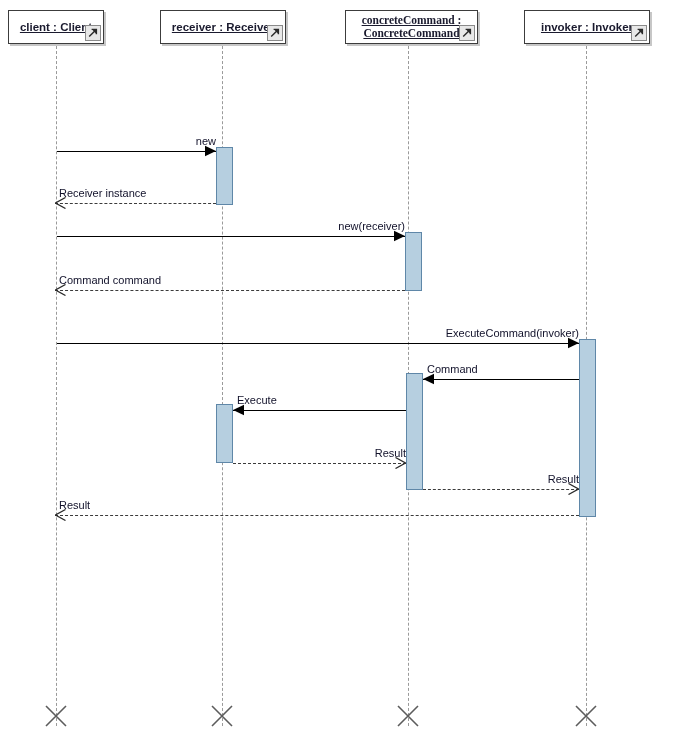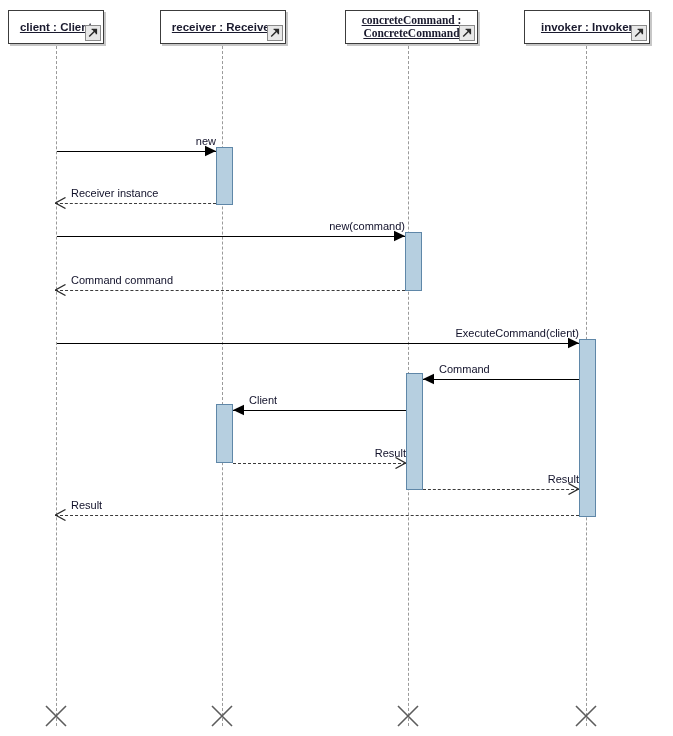--- a/index.html
+++ b/index.html
@@ -75,21 +75,21 @@
   .arrow svg{display:block;}
   .msg .label{
     position:absolute;
     bottom:4px;
     font-size:11px;
     color:#11112a;
     white-space:nowrap;
     line-height:12px;
   }
   .label.lab-right{right:0;}
-  .label.lab-left{left:16px;}
+  .label.lab-left{left:4px;}
   
   .destroy{position:absolute;}
   .destroy svg{display:block;}
 </style>
 </head>
 <body>
 
 <div id="canvas">
   <div id="lifelines-layer">
       <div class="lifeline" style="left: 56px; top: 46px; height: 680px;"></div>
@@ -123,57 +123,57 @@
         </span>
         <span class="label lab-left">Receiver instance</span>
       </div>
       <div class="msg sync" style="left: 57px; top: 236px; width: 348px;">
         <div class="line"></div>
         <span class="arrow" style="width: 11px; height: 12px; top: -6px; left: 337px;">
           <svg width="11" height="12" viewBox="0 0 11 12">
             <path d="M0 0.7 L11 6 L0 11.3 Z" fill="#000000"></path>
           </svg>
         </span>
-        <span class="label lab-right">new(command)</span>
+        <span class="label lab-right">new(receiver)</span>
       </div>
       <div class="msg ret" style="left: 55px; top: 290px; width: 350px;">
         <div class="line"></div>
         <span class="arrow" style="width: 11px; height: 12px; top: -6px; left: 0px;">
           <svg width="11" height="12" viewBox="0 0 11 12">
             <path d="M10.5 0.5 L0.5 6 L10.5 11.5" fill="none" stroke="#2b2b2b" stroke-width="1.3"></path>
           </svg>
         </span>
         <span class="label lab-left">Command command</span>
       </div>
       <div class="msg sync" style="left: 57px; top: 343px; width: 522px;">
         <div class="line"></div>
         <span class="arrow" style="width: 11px; height: 12px; top: -6px; left: 511px;">
           <svg width="11" height="12" viewBox="0 0 11 12">
             <path d="M0 0.7 L11 6 L0 11.3 Z" fill="#000000"></path>
           </svg>
         </span>
-        <span class="label lab-right">ExecuteCommand(client)</span>
+        <span class="label lab-right">ExecuteCommand(invoker)</span>
       </div>
       <div class="msg sync" style="left: 423px; top: 379px; width: 156px;">
         <div class="line"></div>
         <span class="arrow" style="width: 11px; height: 12px; top: -6px; left: 0px;">
           <svg width="11" height="12" viewBox="0 0 11 12">
             <path d="M11 0.7 L0 6 L11 11.3 Z" fill="#000000"></path>
           </svg>
         </span>
         <span class="label lab-left">Command</span>
       </div>
       <div class="msg sync" style="left: 233px; top: 410px; width: 173px;">
         <div class="line"></div>
         <span class="arrow" style="width: 11px; height: 12px; top: -6px; left: 0px;">
           <svg width="11" height="12" viewBox="0 0 11 12">
             <path d="M11 0.7 L0 6 L11 11.3 Z" fill="#000000"></path>
           </svg>
         </span>
-        <span class="label lab-left">Client</span>
+        <span class="label lab-left">Execute</span>
       </div>
       <div class="msg ret" style="left: 233px; top: 463px; width: 173px;">
         <div class="line"></div>
         <span class="arrow" style="width: 11px; height: 12px; top: -6px; left: 162px;">
           <svg width="11" height="12" viewBox="0 0 11 12">
             <path d="M0.5 0.5 L10.5 6 L0.5 11.5" fill="none" stroke="#2b2b2b" stroke-width="1.3"></path>
           </svg>
         </span>
         <span class="label lab-right">Result</span>
       </div>

